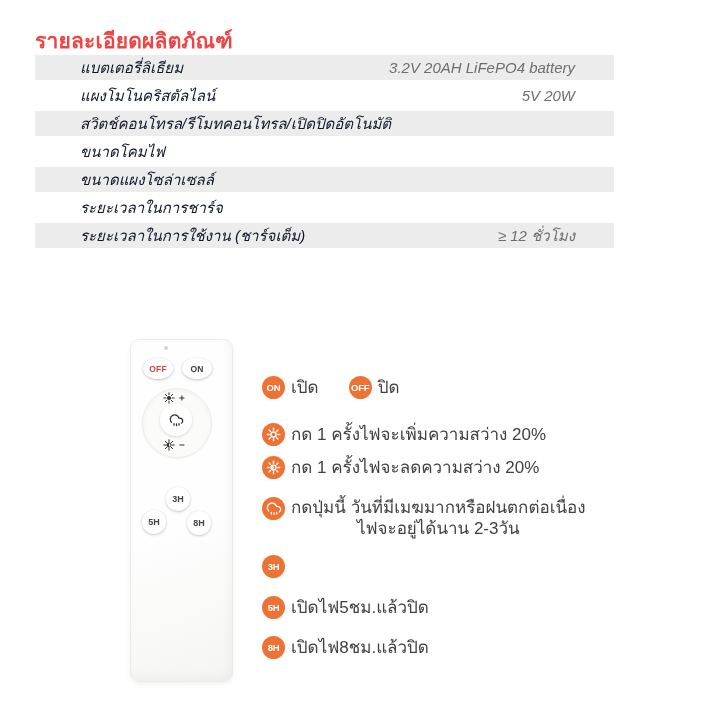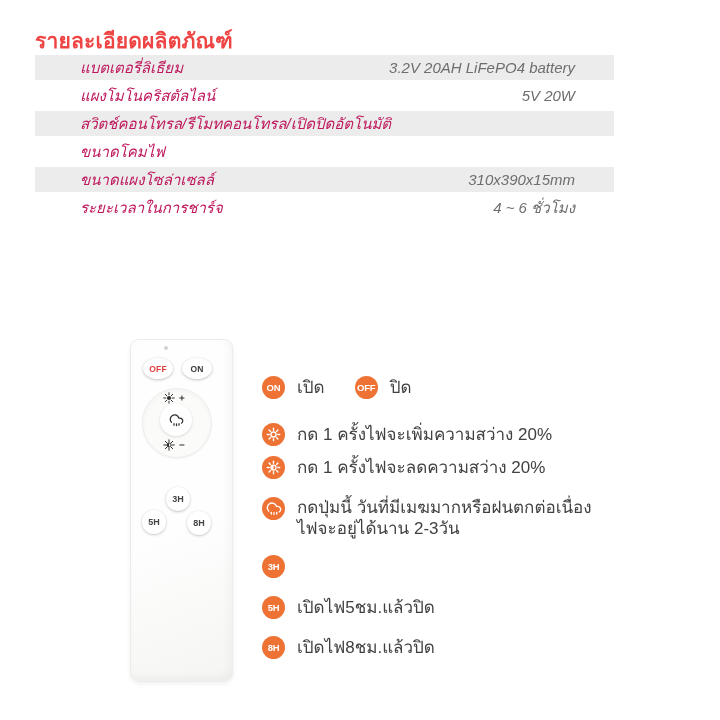--- a/index.html
+++ b/index.html
@@ -13,21 +13,21 @@
     position:absolute;left:35px;top:24px;
     font-size:21px;font-weight:bold;color:#ef4444;letter-spacing:.2px;
   }
   
   .spec-table{position:absolute;left:35px;top:55px;width:579px;}
   .spec-row{
     height:25px;margin-bottom:3px;display:flex;align-items:center;
     font-style:italic;font-size:15px;
   }
   .spec-row:nth-child(odd){background:var(--row_bg,#ececec);}
-  .spec-label{flex:1;padding-left:45px;color:#be185d;white-space:nowrap;}
+  .spec-label{flex:1;padding-left:45px;color:#0f172a;white-space:nowrap;}
   .spec-value{padding-right:39px;color:#6d6e70;text-align:right;white-space:nowrap;}
   
   .remote{
     position:absolute;left:130px;top:339px;width:101px;height:341px;
     background:linear-gradient(160deg,#fefefe 55%,#f5f5f3);
     border:1px solid #ececea;border-radius:9px;
     box-shadow:inset -3px -4px 8px rgba(0,0,0,0.04),0 2px 5px rgba(0,0,0,0.06);
   }
   .led-dot{position:absolute;left:33px;top:6px;width:4px;height:4px;border-radius:50%;background:#d4d2cf;}
   .remote-pill{
@@ -57,28 +57,28 @@
     font-size:9px;font-weight:bold;color:#454545;
   }
   .btn-3h{left:35px;top:147px;}
   .btn-5h{left:11px;top:170px;}
   .btn-8h{left:56px;top:171px;}
   
   .legend-row{
     position:absolute;left:262px;display:flex;align-items:center;
     font-size:17px;color:#414042;white-space:nowrap;
   }
-  .legend-row.two-line{align-items:flex-start;}
+  .legend-row.two-line{align-items:flex-start;text-align:center;}
   .badge{
     width:23px;height:23px;border-radius:50%;flex:0 0 23px;
     background:var(--accent,#ee7233);
     display:flex;align-items:center;justify-content:center;
     color:#fff;font-size:9.5px;font-weight:bold;letter-spacing:-.2px;
   }
-  .legend-text{margin-left:12px;line-height:21px;}
+  .legend-text{margin-left:6px;line-height:21px;}
   .pair-gap{margin-left:30px;}
   svg{display:block;}
 </style>
 </head>
 <body>
 
 <div class="page-title">รายละเอียดผลิตภัณฑ์</div>
 
 <div class="spec-table">
   <div class="spec-row">
@@ -91,25 +91,27 @@
   </div>
   <div class="spec-row">
     <span class="spec-label">สวิตช์คอนโทรล/รีโมทคอนโทรล/เปิดปิดอัตโนมัติ</span>
     <span class="spec-value"></span>
   </div>
   <div class="spec-row">
     <span class="spec-label">ขนาดโคมไฟ</span>
   </div>
   <div class="spec-row">
     <span class="spec-label">ขนาดแผงโซล่าเซลล์</span>
-    <span class="spec-value">310x390x15mm</span>
   </div>
   <div class="spec-row">
     <span class="spec-label">ระยะเวลาในการชาร์จ</span>
-    <span class="spec-value">4 ~ 6 ชั่วโมง</span>
+  </div>
+  <div class="spec-row">
+    <span class="spec-label">ระยะเวลาในการใช้งาน (ชาร์จเต็ม)</span>
+    <span class="spec-value">≥ 12 ชั่วโมง</span>
   </div>
 </div>
 
 <div class="remote">
   <div class="led-dot"></div>
 
   <div class="remote-pill pill-off">OFF</div>
   <div class="remote-pill pill-on">ON</div>
 
   <div class="dial">

